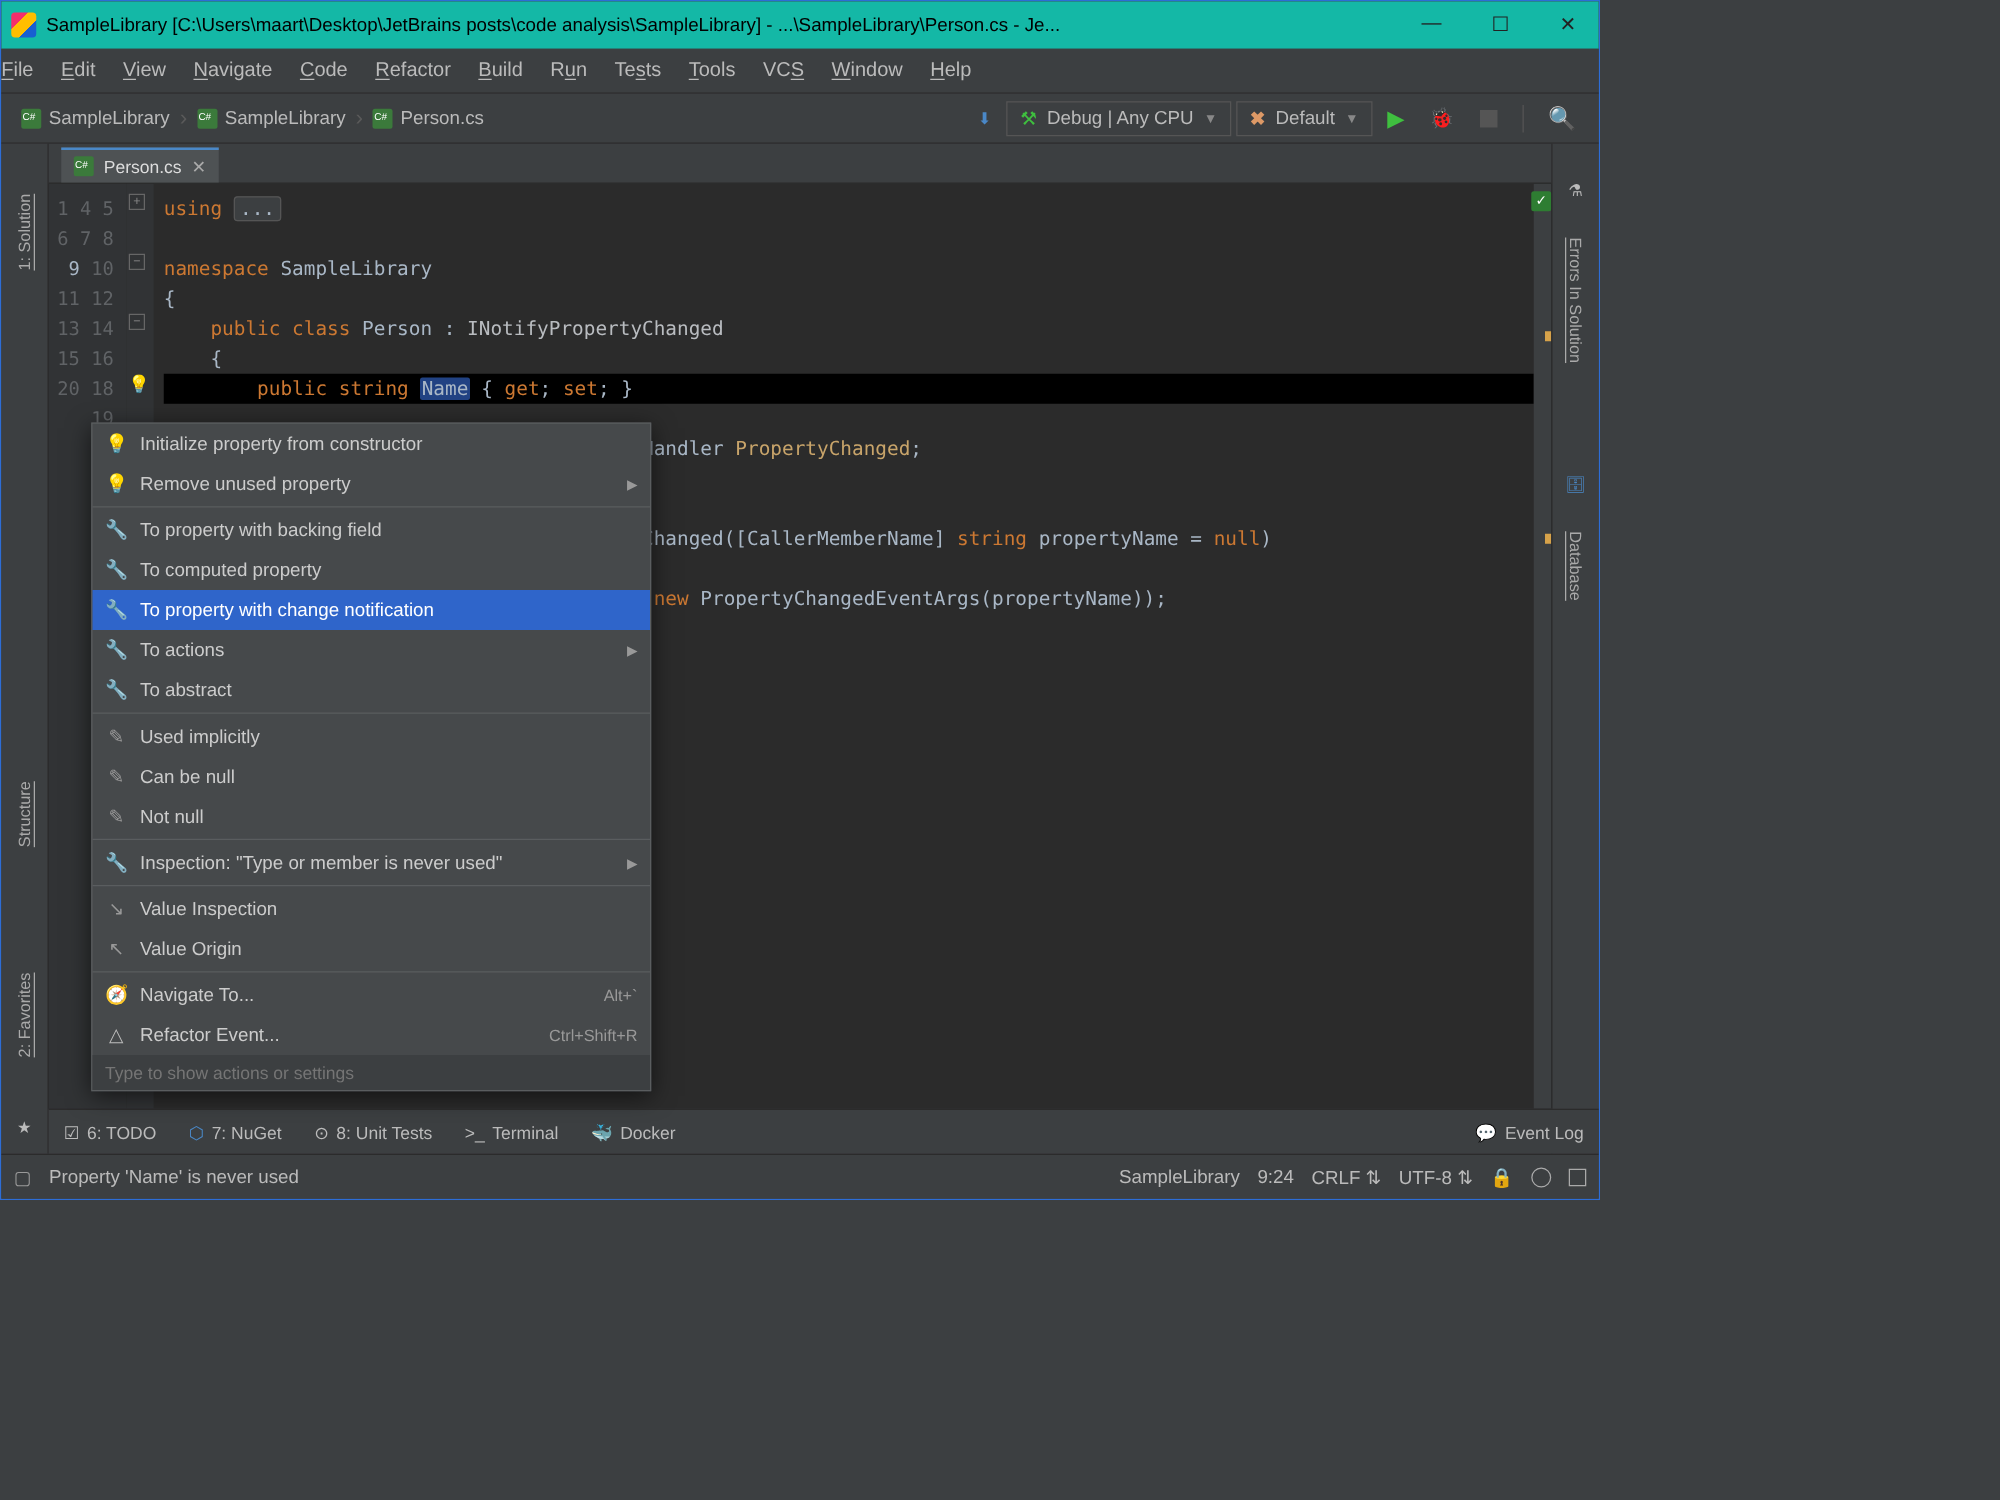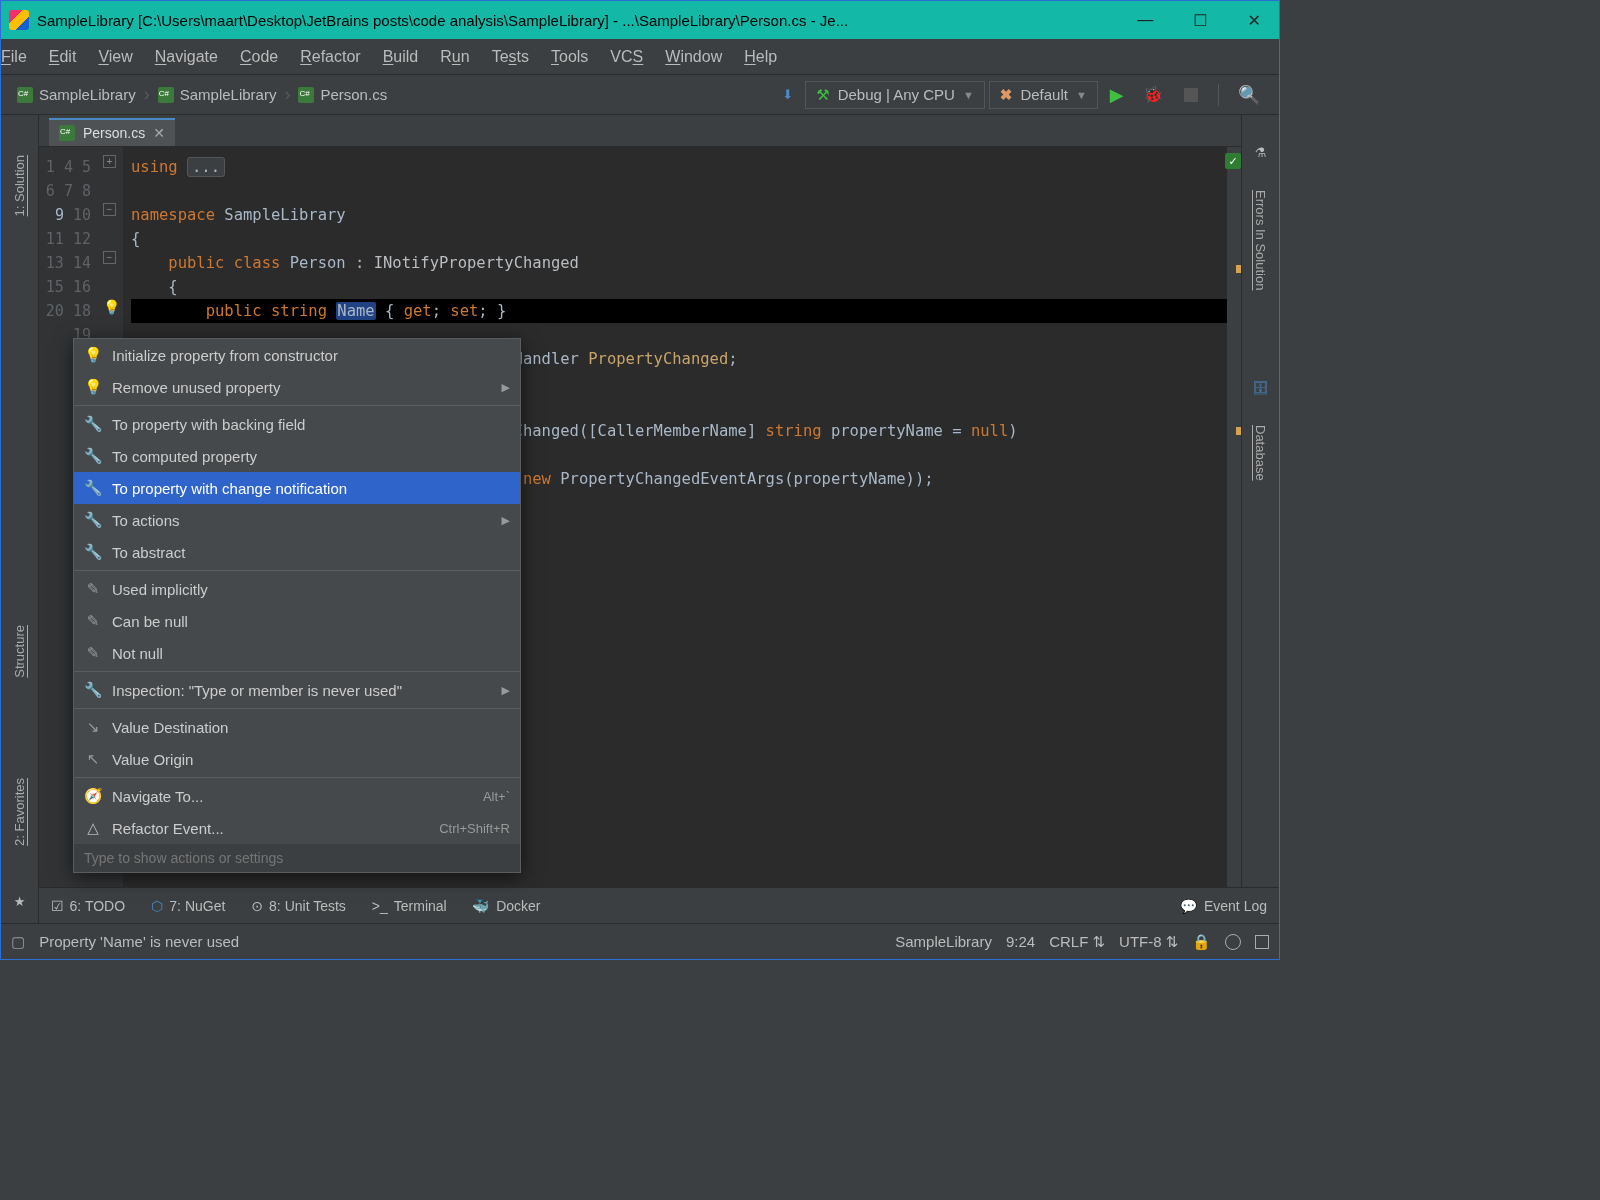--- a/index.html
+++ b/index.html
@@ -308,21 +308,21 @@
     </div>
   <div class="sep"></div>
   <div class="item">
       <span class="ico-wrench">🔧</span>
       <span>Inspection: "Type or member is never used"</span>
       <span class="sub">▶</span>
     </div>
   <div class="sep"></div>
   <div class="item">
       <span class="ico-arr">↘</span>
-      <span>Value Destination</span>
+      <span>Value Inspection</span>
     </div>
   <div class="item">
       <span class="ico-arr">↖</span>
       <span>Value Origin</span>
     </div>
   <div class="sep"></div>
   <div class="item">
       <span class="ico-nav">🧭</span>
       <span>Navigate To...</span>
       <span class="short">Alt+`</span>

